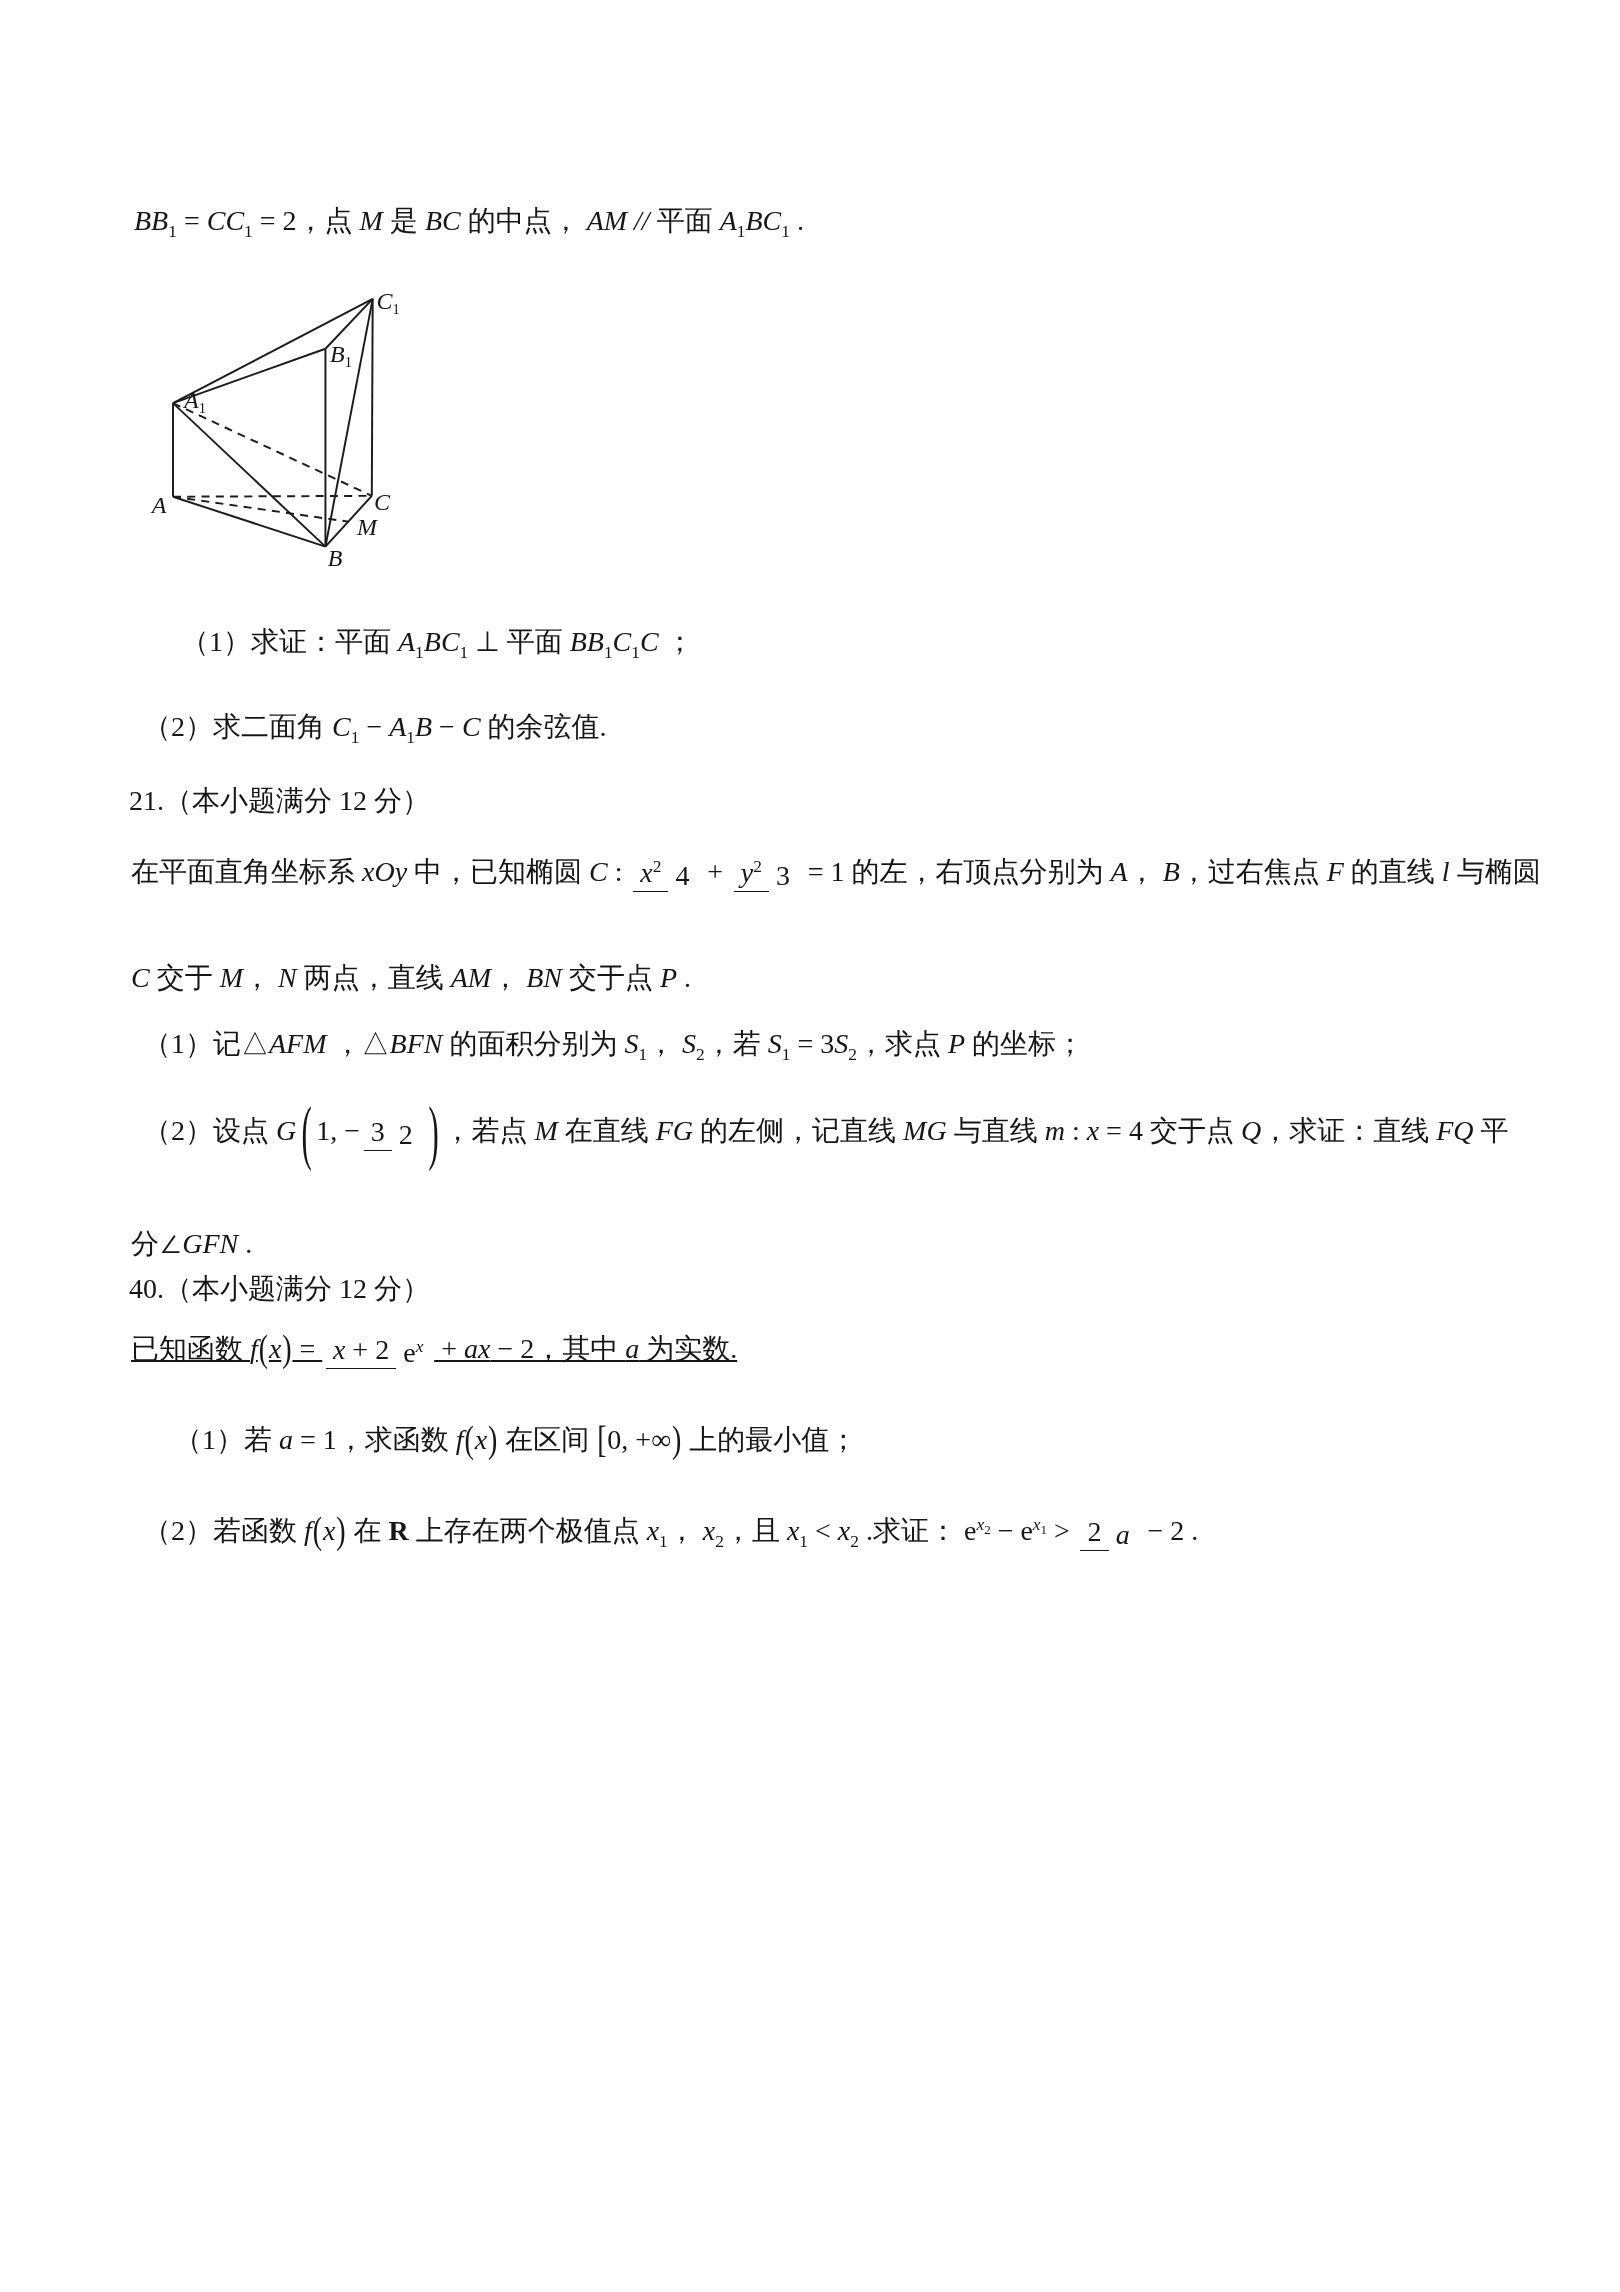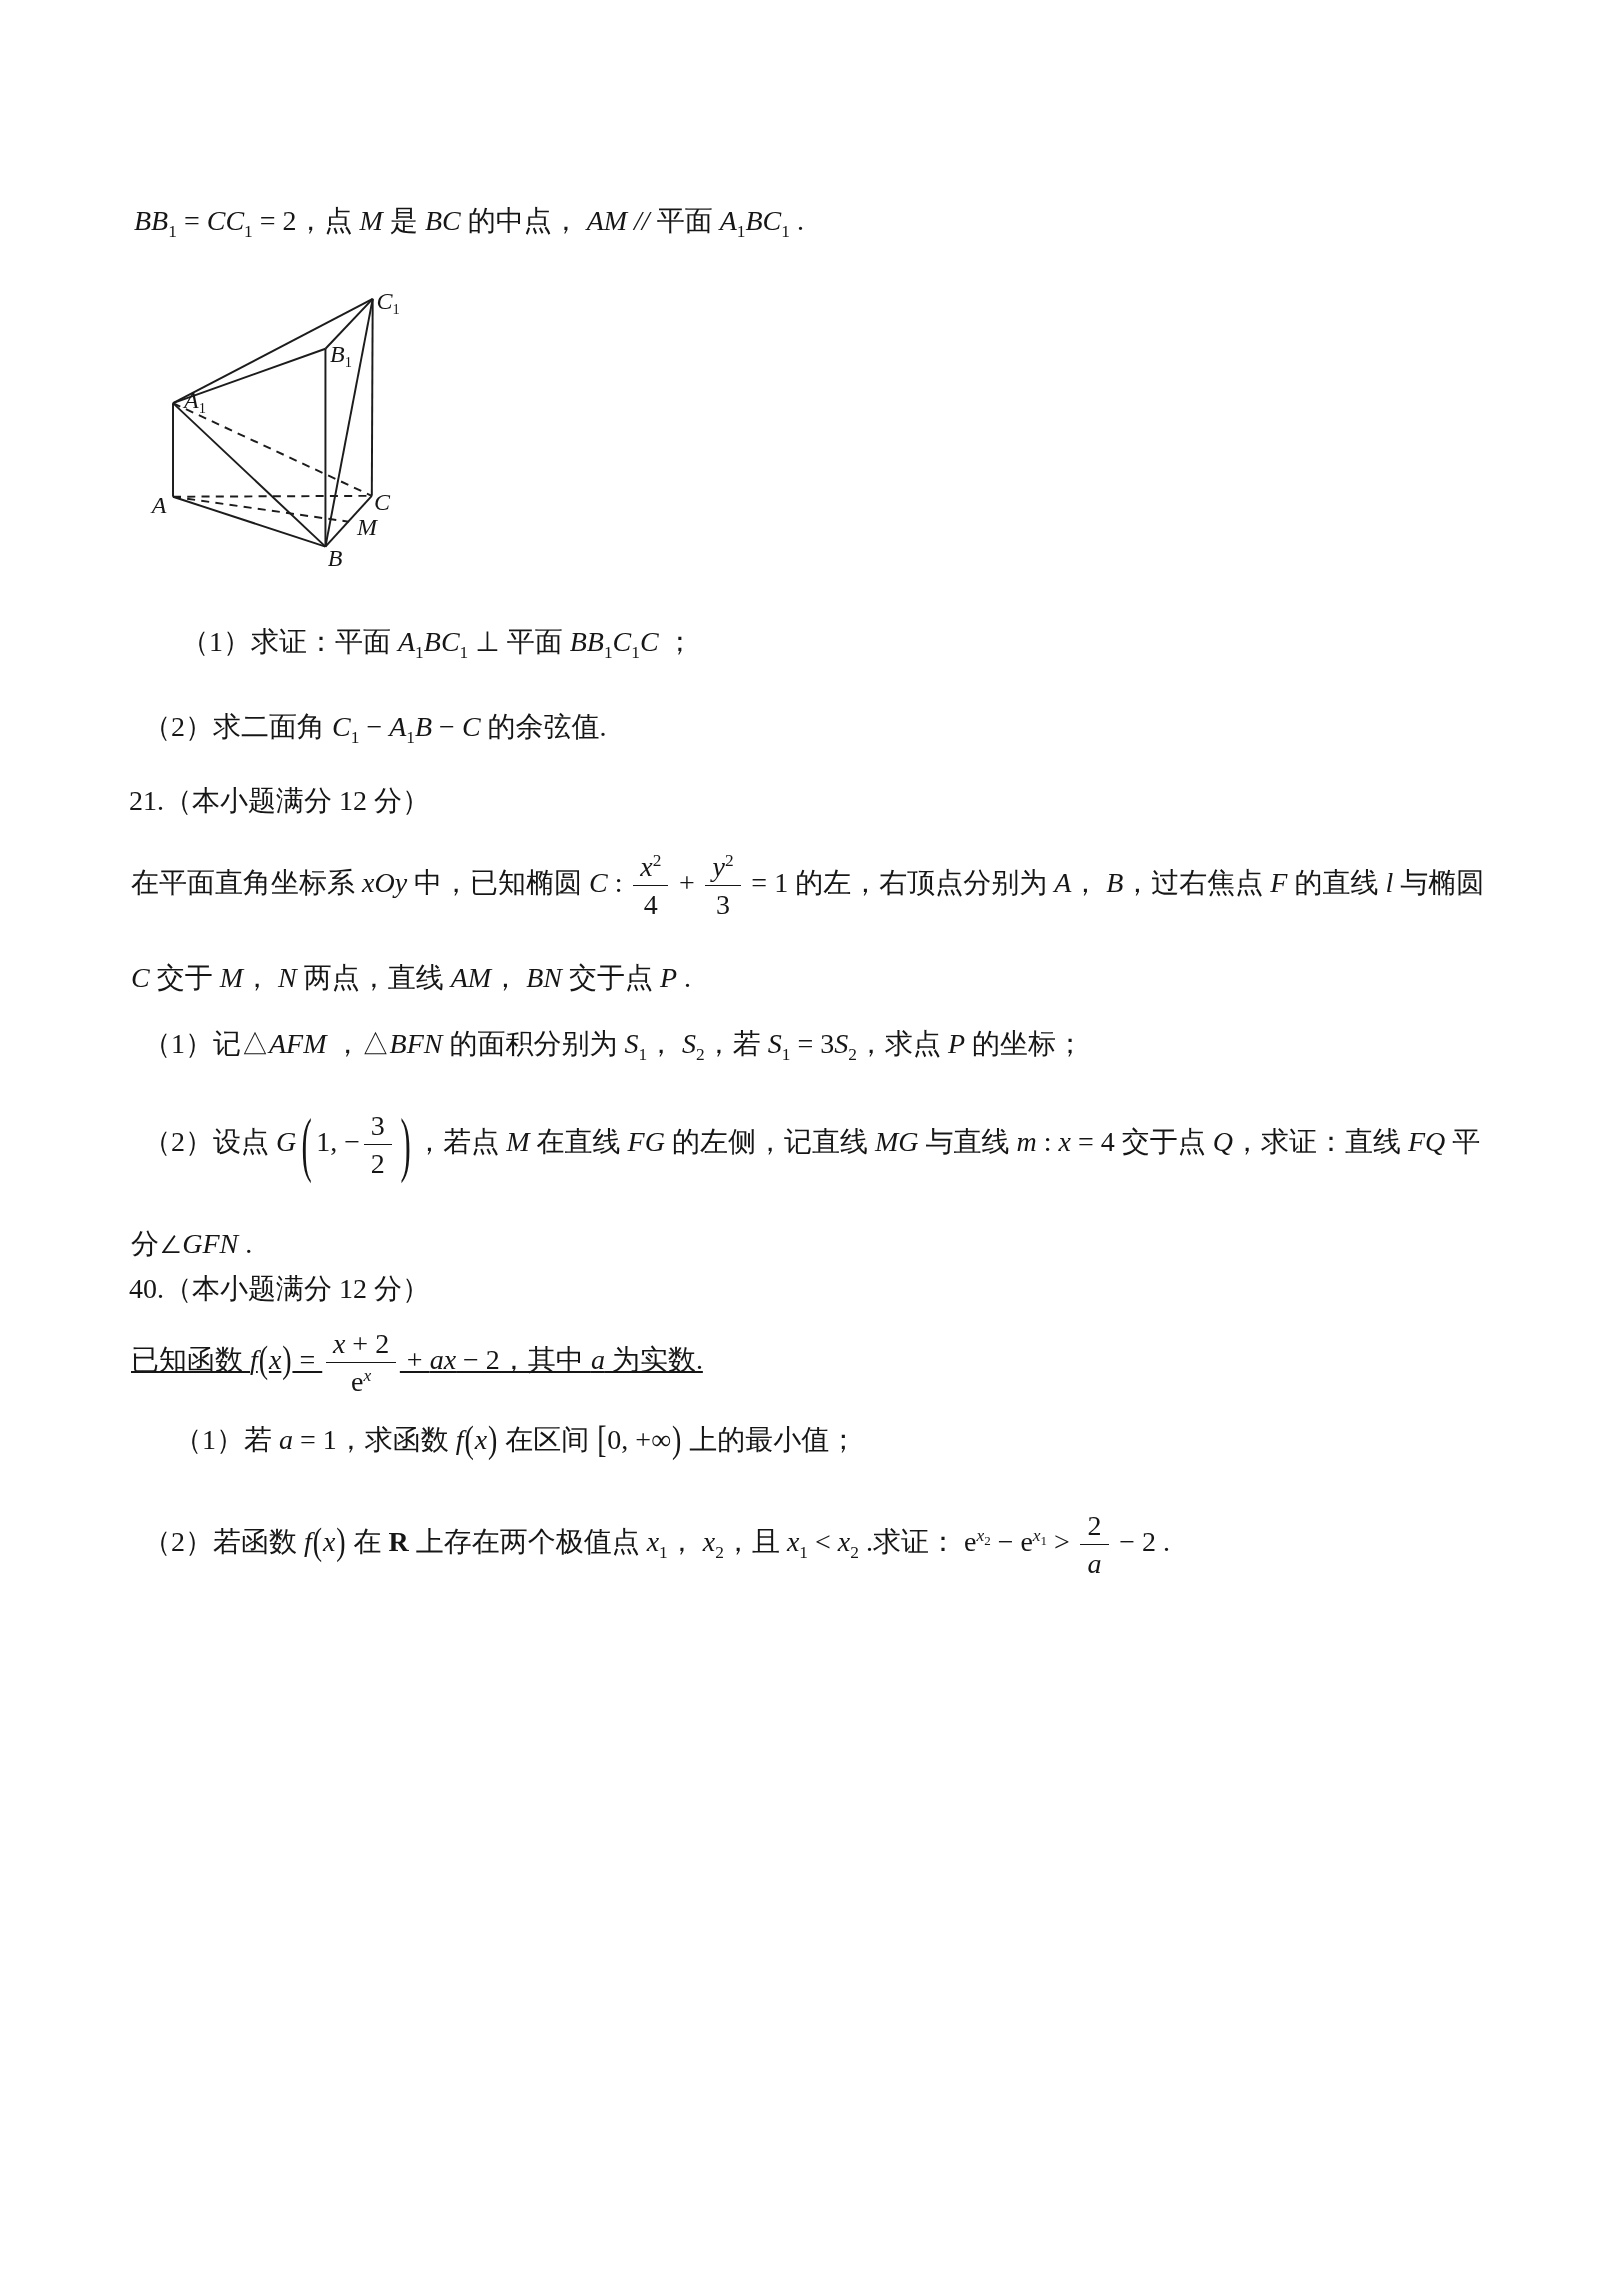--- a/index.html
+++ b/index.html
@@ -7,21 +7,21 @@
     position:relative;width:1621px;height:2293px;background:#ffffff;
     font-family:"Liberation Serif", serif;color:#161616;overflow:hidden;
   }
   .line{position:absolute;white-space:nowrap;font-size:28px;line-height:1.5;}
   .up{font-style:normal;}
   .it{font-style:italic;}
   .bd{font-weight:bold;}
   .line sub{font-size:0.62em;line-height:0;}
   .line sup{font-size:0.62em;line-height:0;}
   .line sup sub{font-size:0.75em;}
-  .frac{display:inline-flex;flex-direction:column;align-items:center;
+  .frac{display:inline-flex;flex-direction:row;align-items:center;
         vertical-align:middle;margin:0 3.6px;line-height:1.15;text-align:center;}
   .fr-num{padding:0 7.1px 1.8px;border-bottom:1.8px solid #161616;}
   .fr-den{padding:2.7px 7.1px 0;}
   .bp{display:inline-block;transform:scaleY(2.55) scaleX(1.1);margin:0 5.3px;vertical-align:-0.08em;}
   .bp1{display:inline-block;transform:scaleY(1.35);margin:0 0.9px;}
   .figure{position:absolute;}
   .figure svg{position:absolute;left:0;top:0;}
   .vlabel{position:absolute;transform:translate(-50%,-50%);
           font-size:24px;font-style:italic;white-space:nowrap;}
   .vlabel sub{font-size:0.6em;font-style:normal;line-height:0;}

